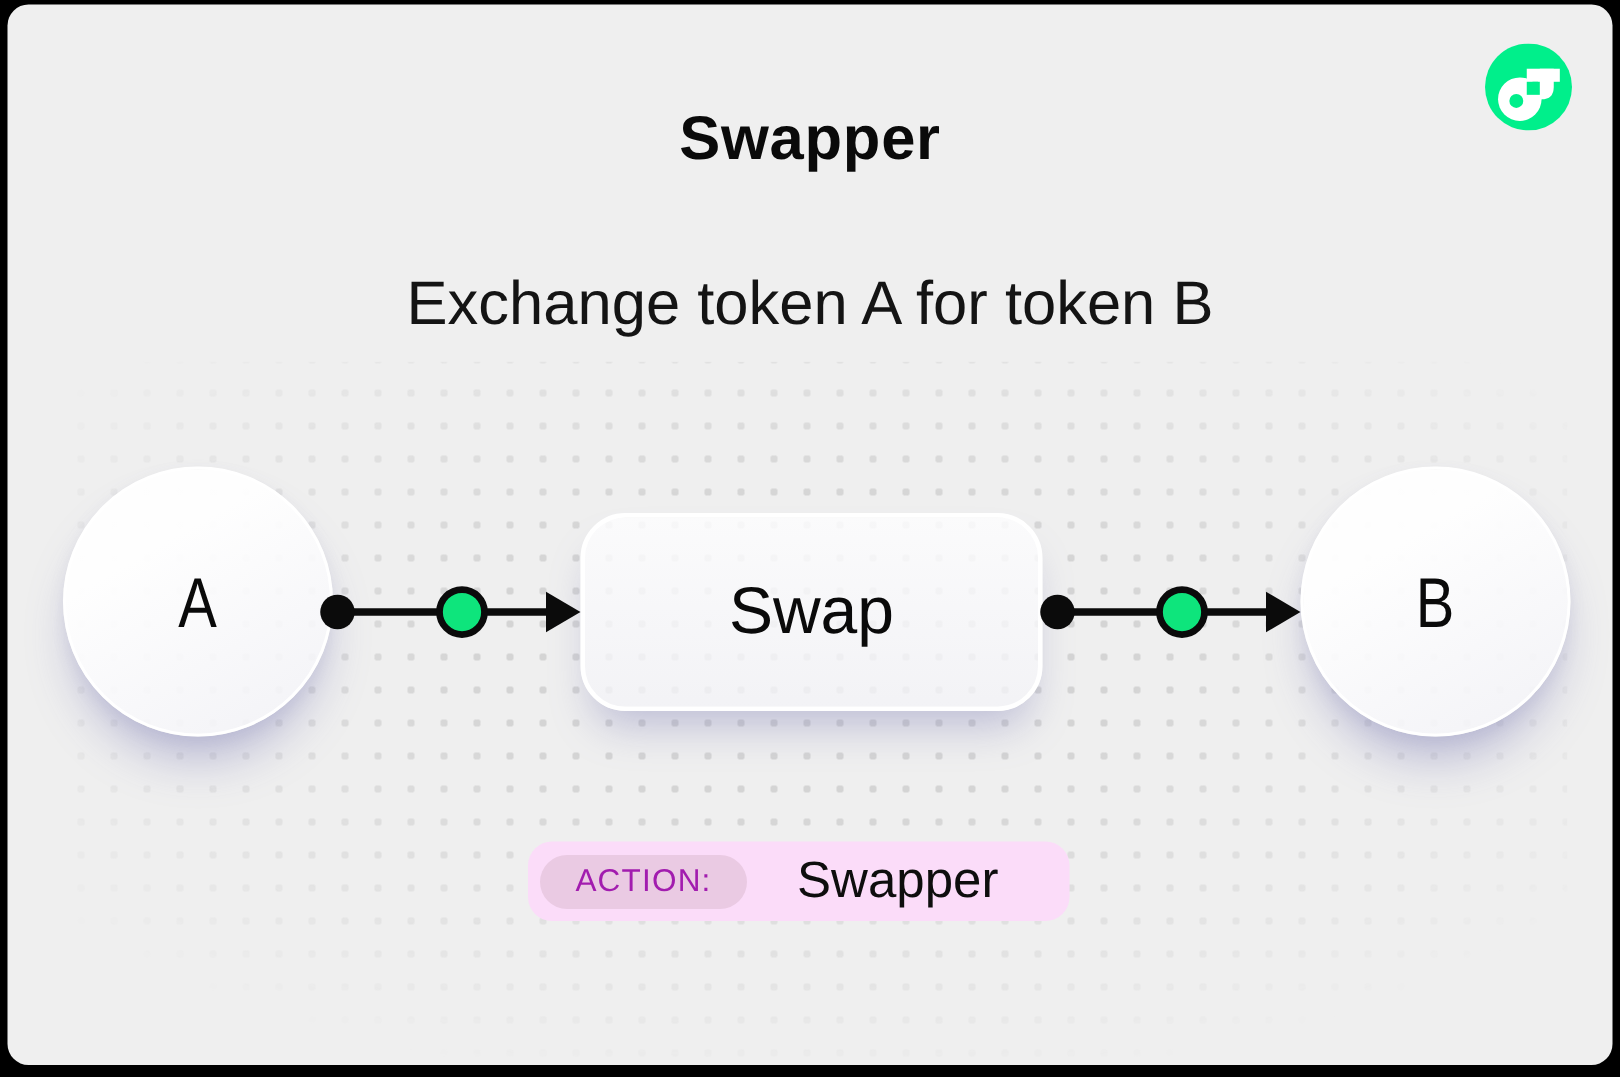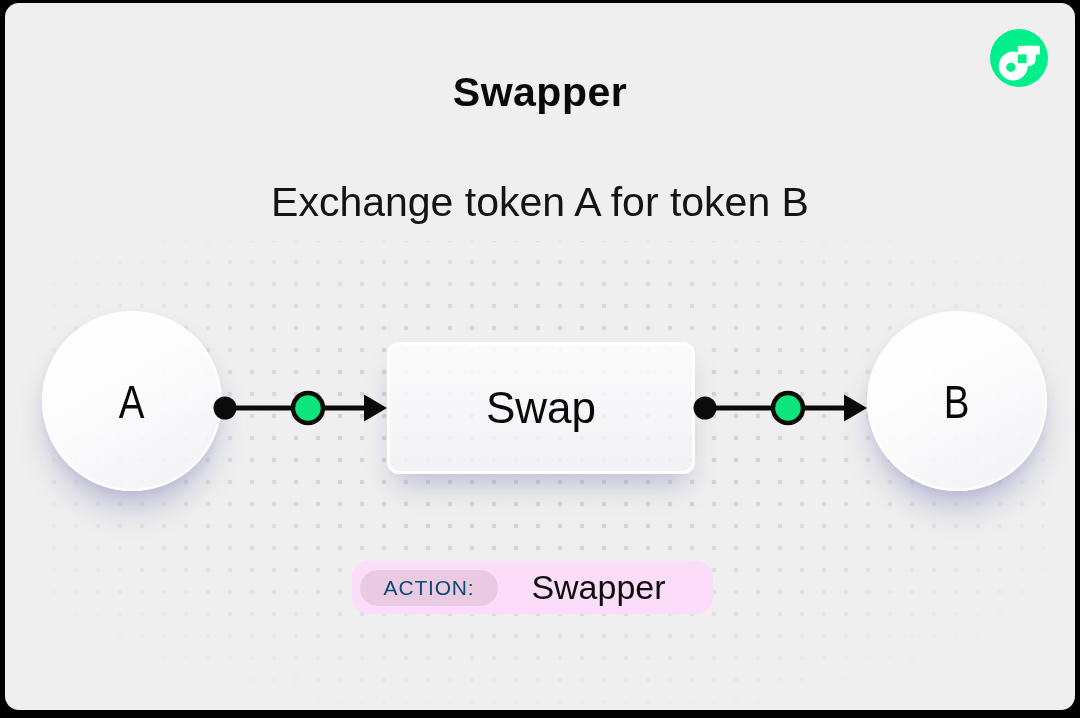--- a/index.html
+++ b/index.html
@@ -28,36 +28,36 @@
                  background:linear-gradient(150deg, rgba(255,255,255,0.95) 30%, rgba(243,243,248,0.8) 100%);
                  border:2px solid #FFFFFF;
                  box-shadow:0 22px 32px -8px rgba(118,118,178,0.45), 0 4px 10px rgba(150,150,190,0.12);
                  display:flex; align-items:center; justify-content:center; z-index:3; }
   .node-circle .node-label { font-size:47px; font-weight:400; color:#0A0A0A;
                              transform:scaleX(0.82); }
   .node-a { left:37px; top:308px; }
   .node-b { left:862px; top:308px; }
 
   .swap-box { position:absolute; left:382px; top:339px; width:308px; height:132px;
-              border-radius:12px;
+              border-radius:30px;
               background:linear-gradient(180deg, rgba(253,253,254,0.85), rgba(244,244,248,0.75));
               border:3px solid #FFFFFF;
               box-shadow:0 18px 28px -8px rgba(118,118,178,0.4);
               display:flex; align-items:center; justify-content:center; z-index:3; }
   .swap-box .node-label { font-size:44px; font-weight:400; color:#0A0A0A; }
 
   .connector { position:absolute; width:182px; height:60px; z-index:4; }
   .connector-left { left:203px; top:375px; }
   .connector-right { left:683px; top:375px; }
 
   .badge { position:absolute; left:347px; top:558px; width:361px; height:53px;
            background:#FBDCF9; border-radius:16px; display:flex; align-items:center; z-index:3; }
   .badge-pill { margin-left:8px; width:138px; height:36px; background:#EACAE3;
                 border-radius:18px; display:flex; align-items:center; justify-content:center; }
-  .badge-pill-label { font-size:21px; font-weight:500; color:#0c4a6e; letter-spacing:0.8px; }
+  .badge-pill-label { font-size:21px; font-weight:500; color:#a21caf; letter-spacing:0.8px; }
   .badge-value { margin:0 auto 0 auto; font-size:34px; font-weight:400; color:#0E0E0E;
                  padding-right:14px; }
 </style>
 </head>
 <body>
 
 <div class="stage">
   <div class="card">
 
     <div class="dots"></div>

